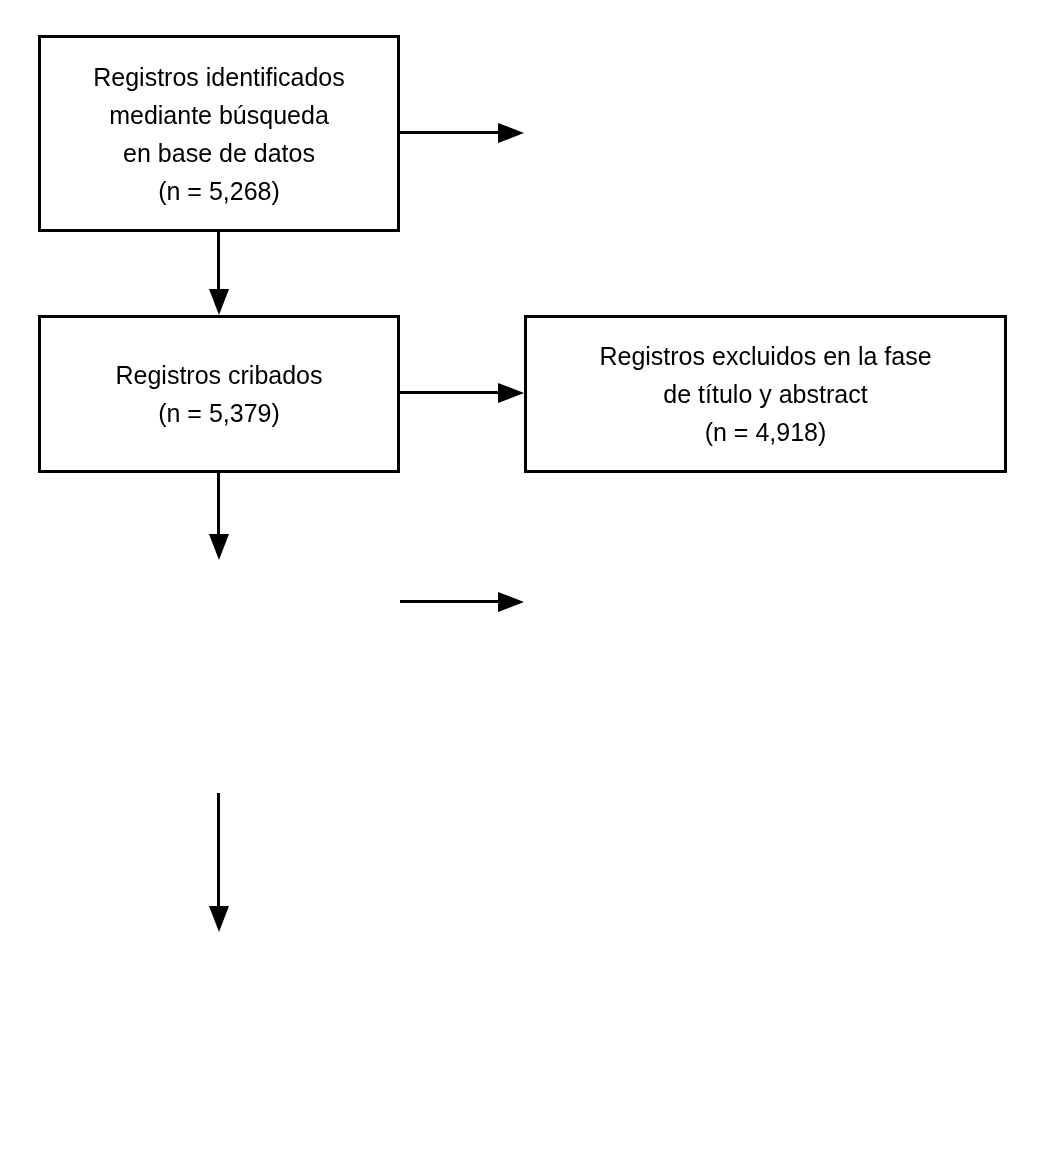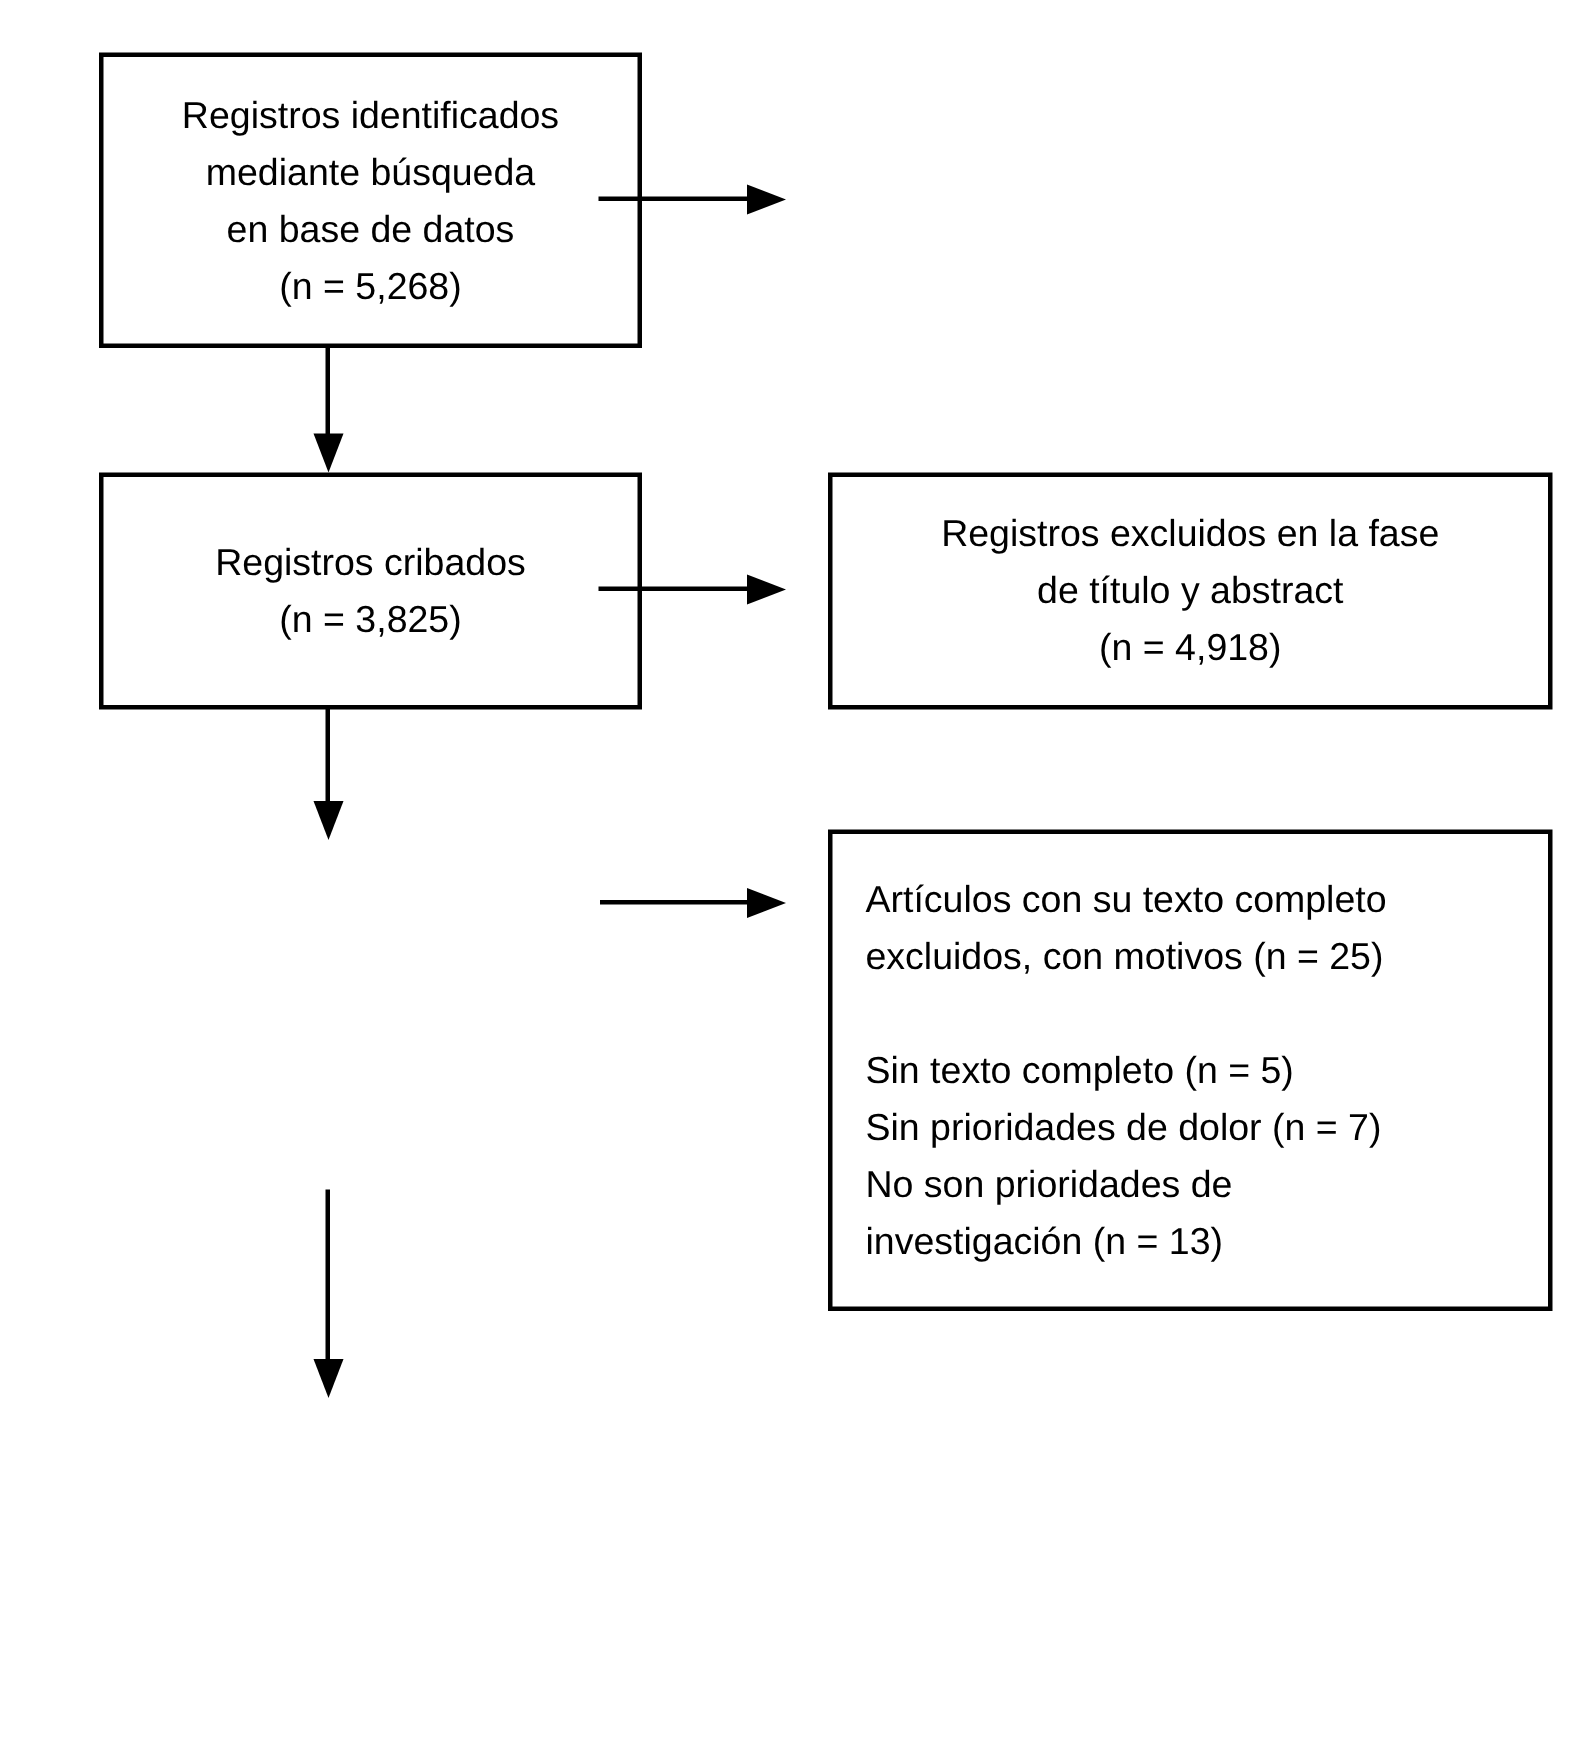--- a/index.html
+++ b/index.html
@@ -16,21 +16,20 @@
     color: #000000;
   }
   .box {
     position: absolute;
     box-sizing: border-box;
     border: 3px solid #000000;
     background: #ffffff;
     display: flex;
     align-items: center;
     justify-content: center;
-    margin-left: 28px;
   }
   .box-text {
     white-space: pre-line;
     text-align: center;
     font-size: 25px;
     line-height: 38px;
   }
   .box-text.left {
     text-align: left;
   }
@@ -87,39 +86,30 @@
   <div class="box b1">
     <div class="box-text">Registros identificados
 mediante búsqueda
 en base de datos
 (n = 5,268)</div>
   </div>
 
 
   <div class="box b3">
     <div class="box-text">Registros cribados
-(n = 3,825)</div>
+(n = 5,379)</div>
   </div>
 
   <div class="box b4">
     <div class="box-text">Registros excluidos en la fase
 de título y abstract
 (n = 4,918)</div>
   </div>
 
 
-  <div class="box b6">
-    <div class="box-text left">Artículos con su texto completo
-excluidos, con motivos (n = 25)
-
-Sin texto completo (n = 5)
-Sin prioridades de dolor (n = 7)
-No son prioridades de
-investigación (n = 13)</div>
-  </div>
 
 
   <div class="line a1-line"></div>
   <div class="head head-right a1-head"></div>
 
   <div class="line a2-line"></div>
   <div class="head head-down a2-head"></div>
 
   <div class="line a3-line"></div>
   <div class="head head-right a3-head"></div>

